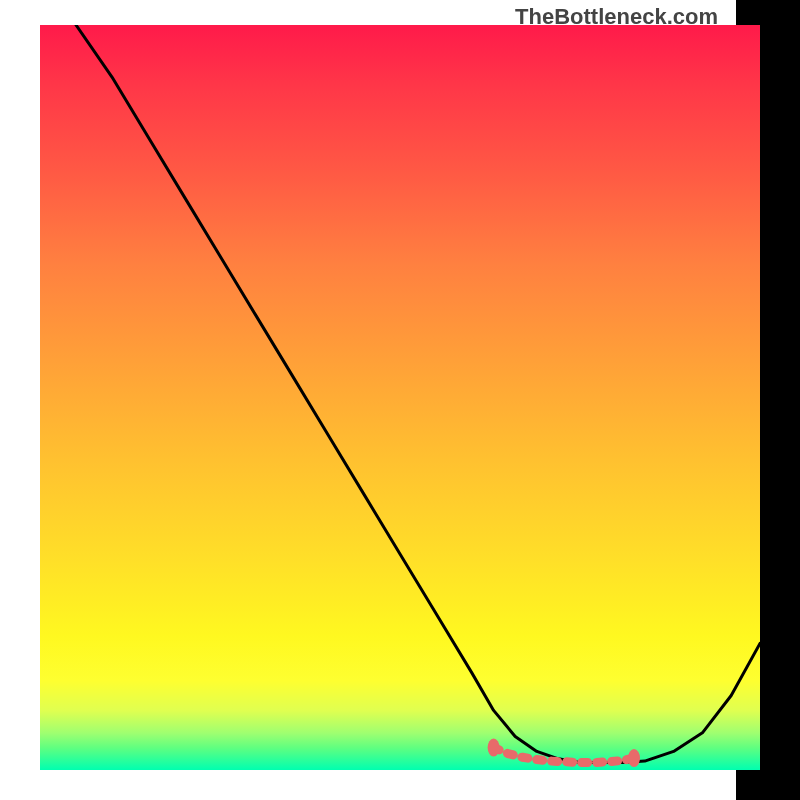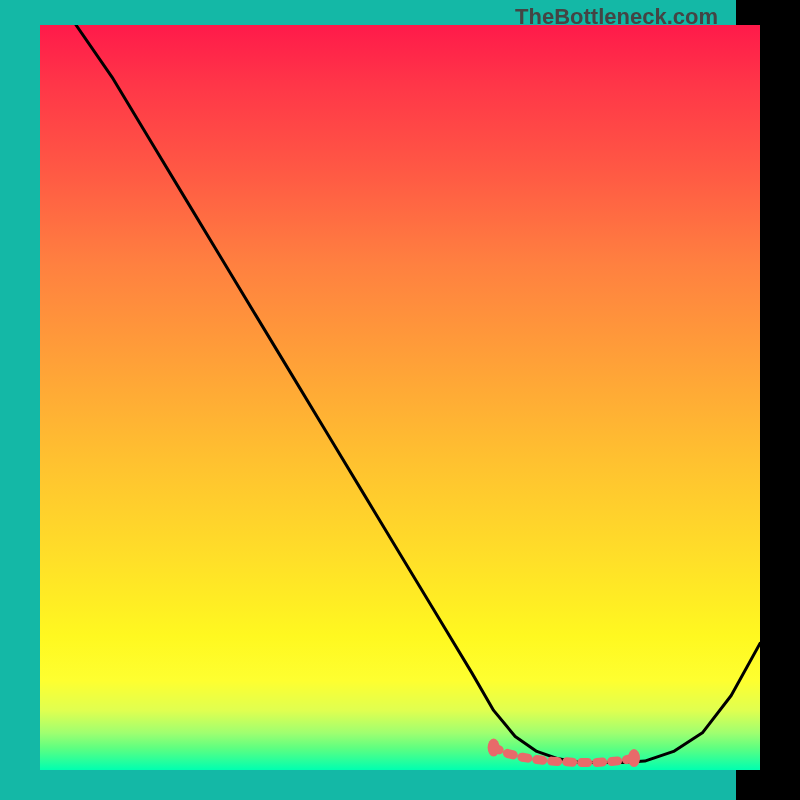--- a/index.html
+++ b/index.html
@@ -8,21 +8,21 @@
     background: #000;
     width: 800px;
     height: 800px;
     overflow: hidden;
     font-family: Arial, sans-serif;
   }
   .container {
     width: 736px;
     height: 800px;
     position: relative;
-    background: #14b8a6;
+    background: #ffffff;
   }
   .watermark {
     position: absolute;
     top: 4px;
     right: 18px;
     color: #444;
     font-size: 22px;
     font-weight: bold;
     z-index: 10;
   }

